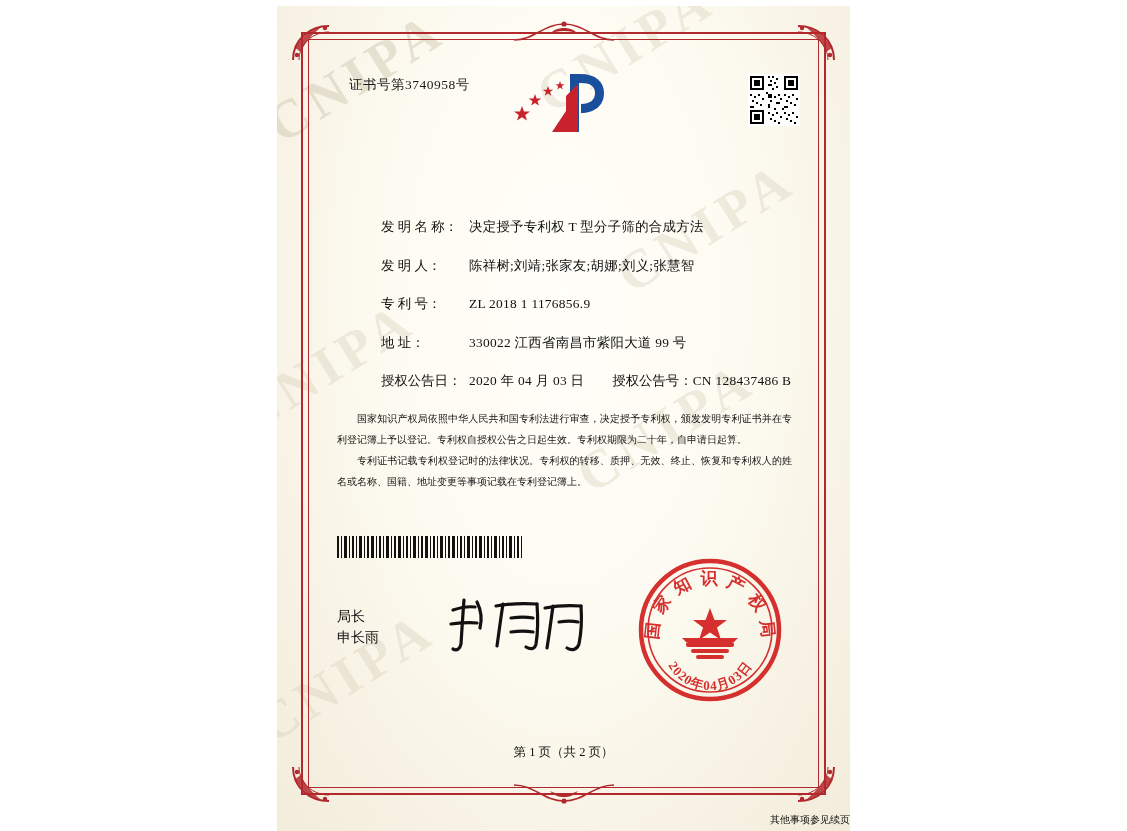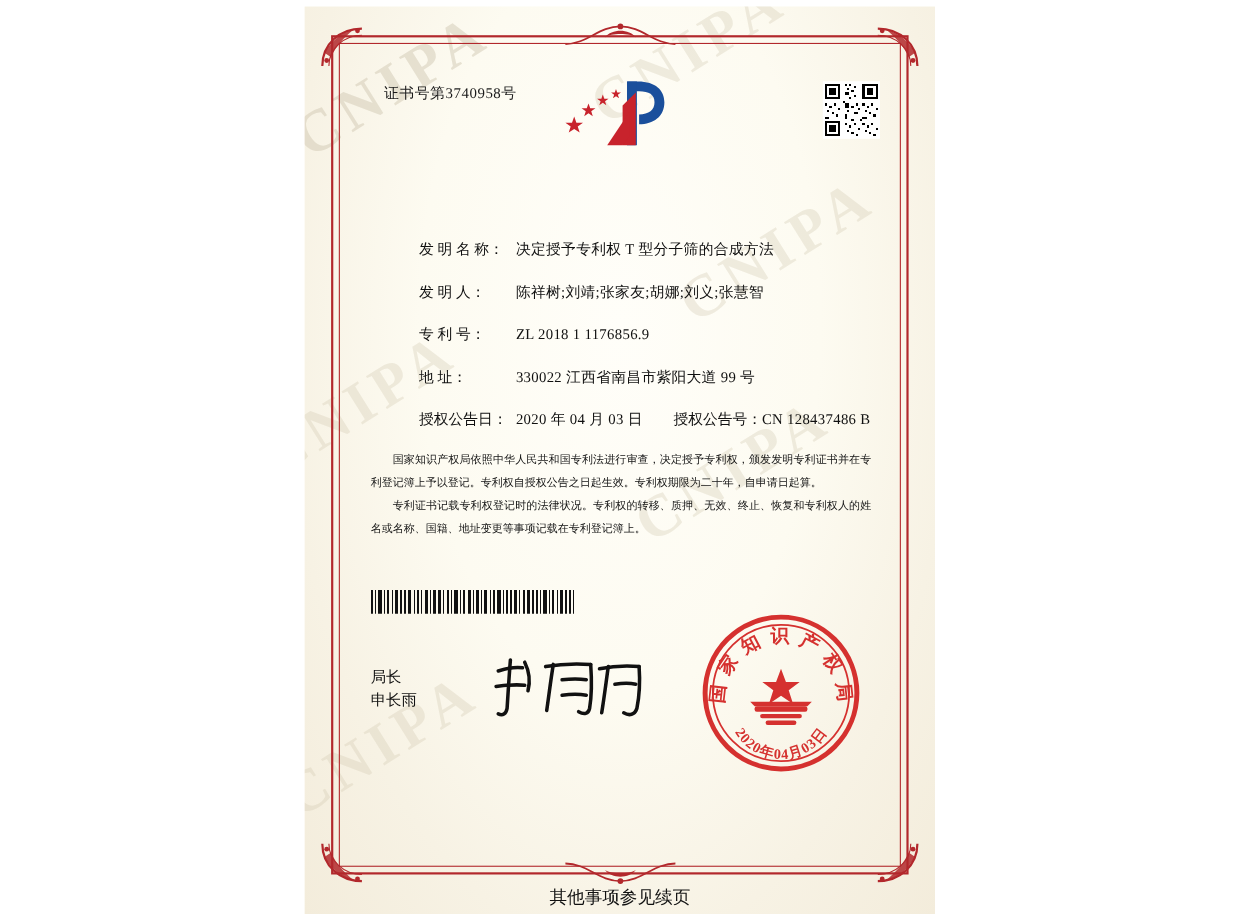--- a/index.html
+++ b/index.html
@@ -143,21 +143,21 @@
   .seal{
     position:absolute;right:10px;top:490px;
     width:148px;height:148px;
   }
   .page-no{
     position:absolute;left:0;right:0;bottom:10px;
     text-align:center;font-size:12.5px;color:#111;
   }
   .footnote{
     position:absolute;left:0;right:18px;bottom:4px;
-    text-align:center;font-size:16px;color:#111;
+    text-align:right;font-size:10px;color:#111;
     width:573px;
   }
 </style>
 </head>
 <body>
 
 <div class="page">
   <div class="sheet">
 
     <div class="wm" style="left:-20px;top:40px;">CNIPA</div>
@@ -433,17 +433,18 @@
             </text>
 
             <path id="arcBot" d="M 26 86 A 48 48 0 0 0 122 86" fill="none"></path>
             <text font-family="'Liberation Serif', serif" font-size="13" font-weight="700" fill="#d2201f" letter-spacing="1">
               <textPath href="#arcBot" startOffset="50%" text-anchor="middle">2020年04月03日</textPath>
             </text>
           </g>
         </svg>
       </div>
 
+      <div class="page-no">第 1 页（共 2 页）</div>
     </div>
 
     <div class="footnote">其他事项参见续页</div>
   </div>
 </div>
 
 </body></html>

